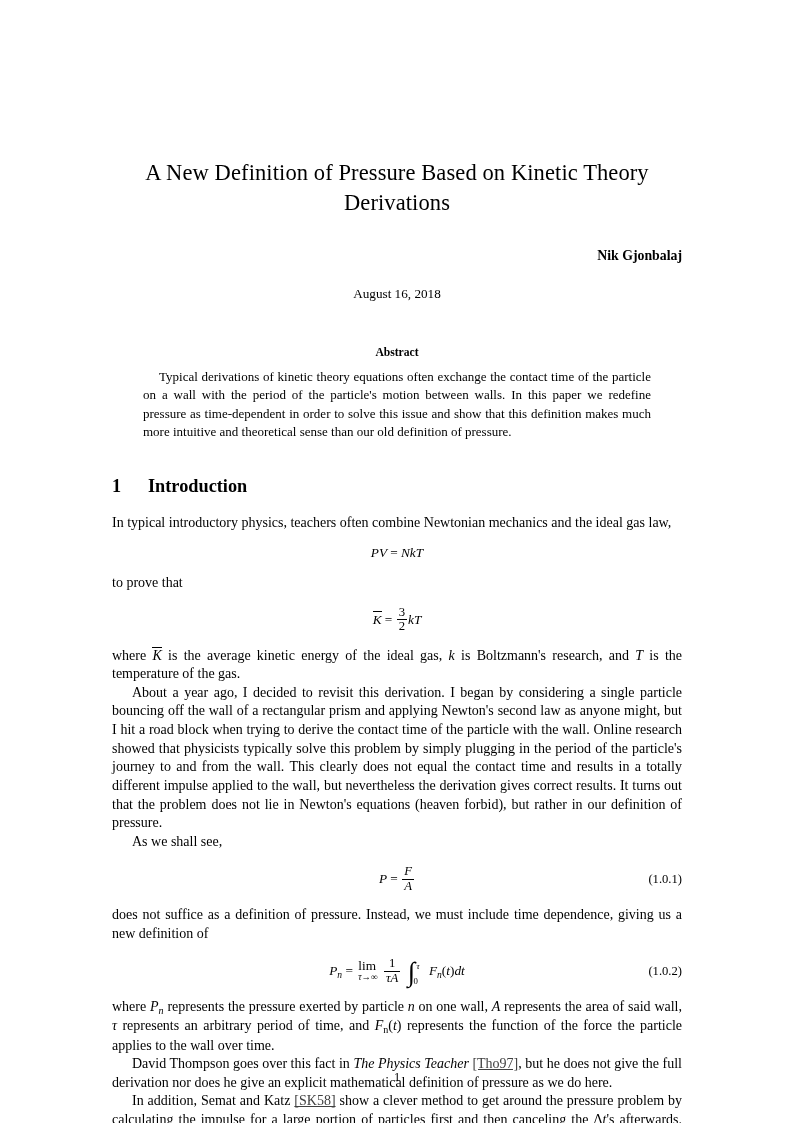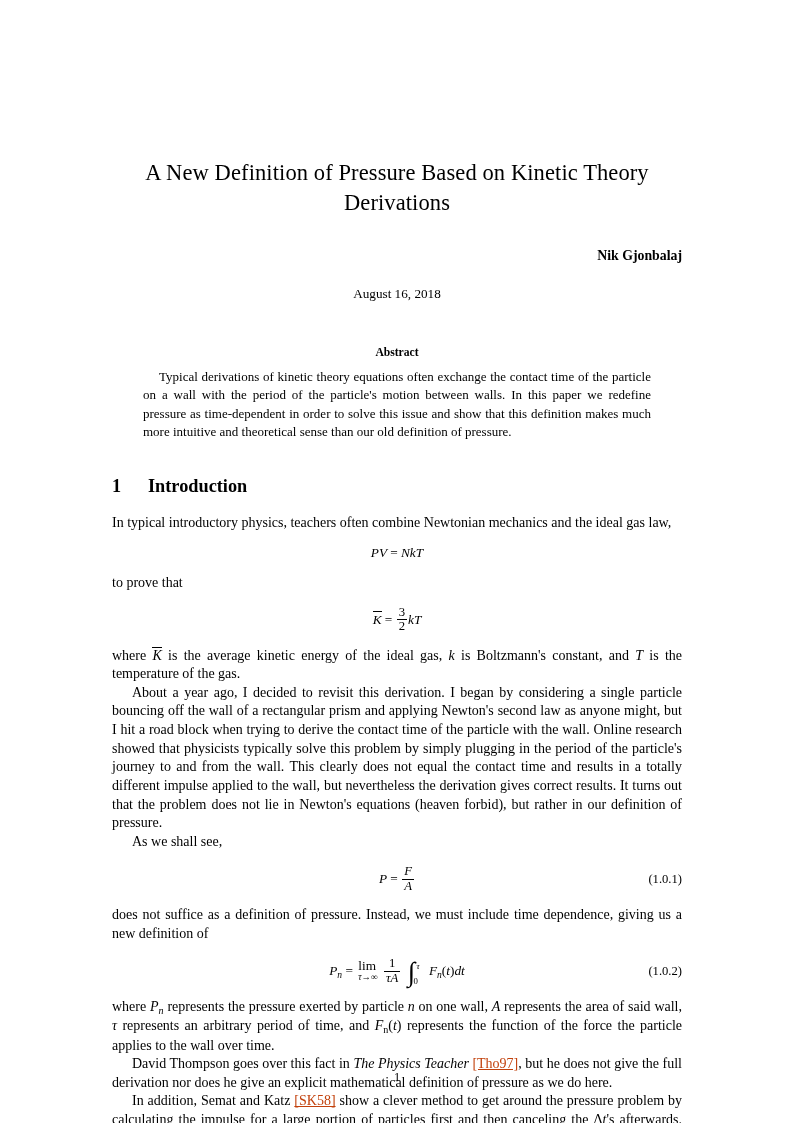--- a/index.html
+++ b/index.html
@@ -188,21 +188,21 @@
   }
   .intop .ilim-bot {
     position: absolute;
     left: 6px;
     bottom: -0.70em;
     font-size: .66em;
     font-style: normal;
   }
 
   .cite {
-    color: #c2410c;
+    color: #404040;
   }
   .italic-title { font-style: italic; }
 
   .pagenum {
     position: absolute;
     left: 0;
     top: 1070px;
     width: 794px;
     text-align: center;
     font-size: 12.4px;
@@ -240,21 +240,21 @@
 
     <div class="eq-center math">
       <span class="overline">K</span>
       <span class="up">=</span>
       <span class="frac up">
         <span class="num">3</span>
         <span class="den">2</span>
       </span><span>k</span><span>T</span>
     </div>
 
-    <p class="body"><span>where </span><span class="math overline">K</span><span> is the average kinetic energy of the ideal gas, </span><span class="math">k</span><span> is Boltzmann's constant, and </span><span class="math">T</span><span> is the temperature of the gas.</span></p>
+    <p class="body"><span>where </span><span class="math overline">K</span><span> is the average kinetic energy of the ideal gas, </span><span class="math">k</span><span> is Boltzmann's research, and </span><span class="math">T</span><span> is the temperature of the gas.</span></p>
 
     <p class="body indent tight">About a year ago, I decided to revisit this derivation. I began by considering a single particle bouncing off the wall of a rectangular prism and applying Newton's second law as anyone might, but I hit a road block when trying to derive the contact time of the particle with the wall. Online research showed that physicists typically solve this problem by simply plugging in the period of the particle's journey to and from the wall. This clearly does not equal the contact time and results in a totally different impulse applied to the wall, but nevertheless the derivation gives correct results. It turns out that the problem does not lie in Newton's equations (heaven forbid), but rather in our definition of pressure.</p>
 
     <p class="body indent tight">As we shall see,</p>
 
     <div class="eq-numbered">
       <div class="eq-body math">
         <span>P</span>
         <span class="up">=</span>
         <span class="frac">

